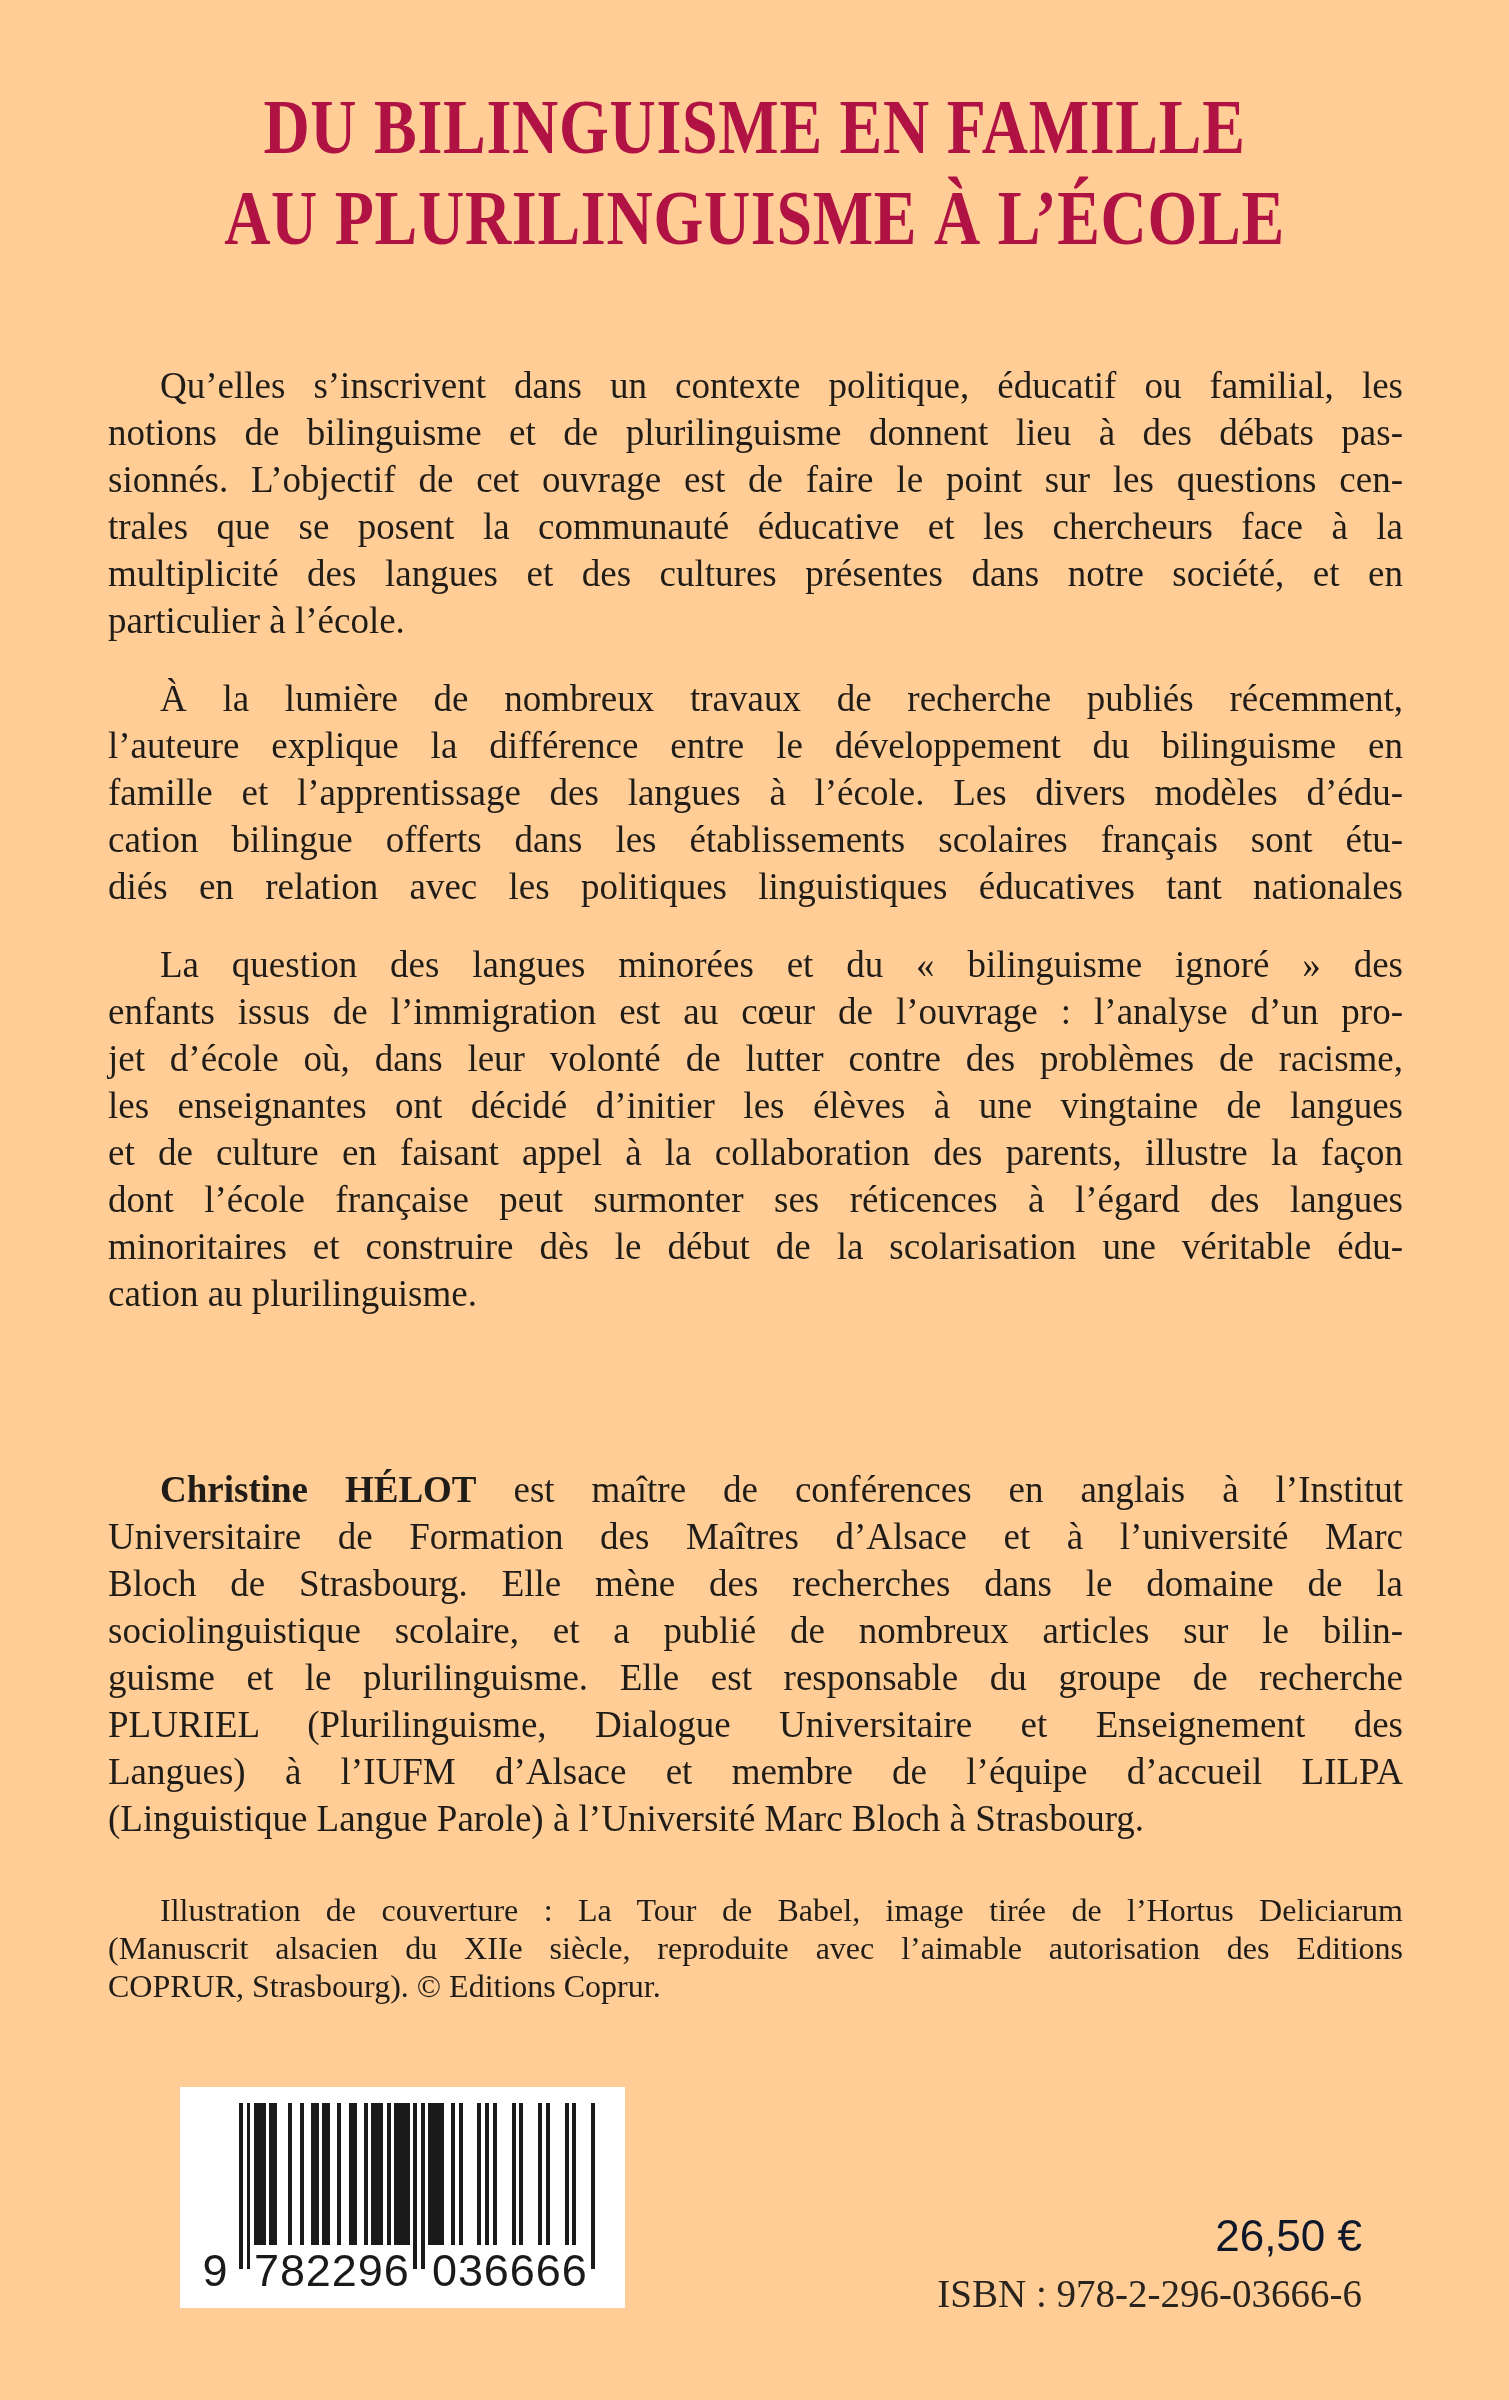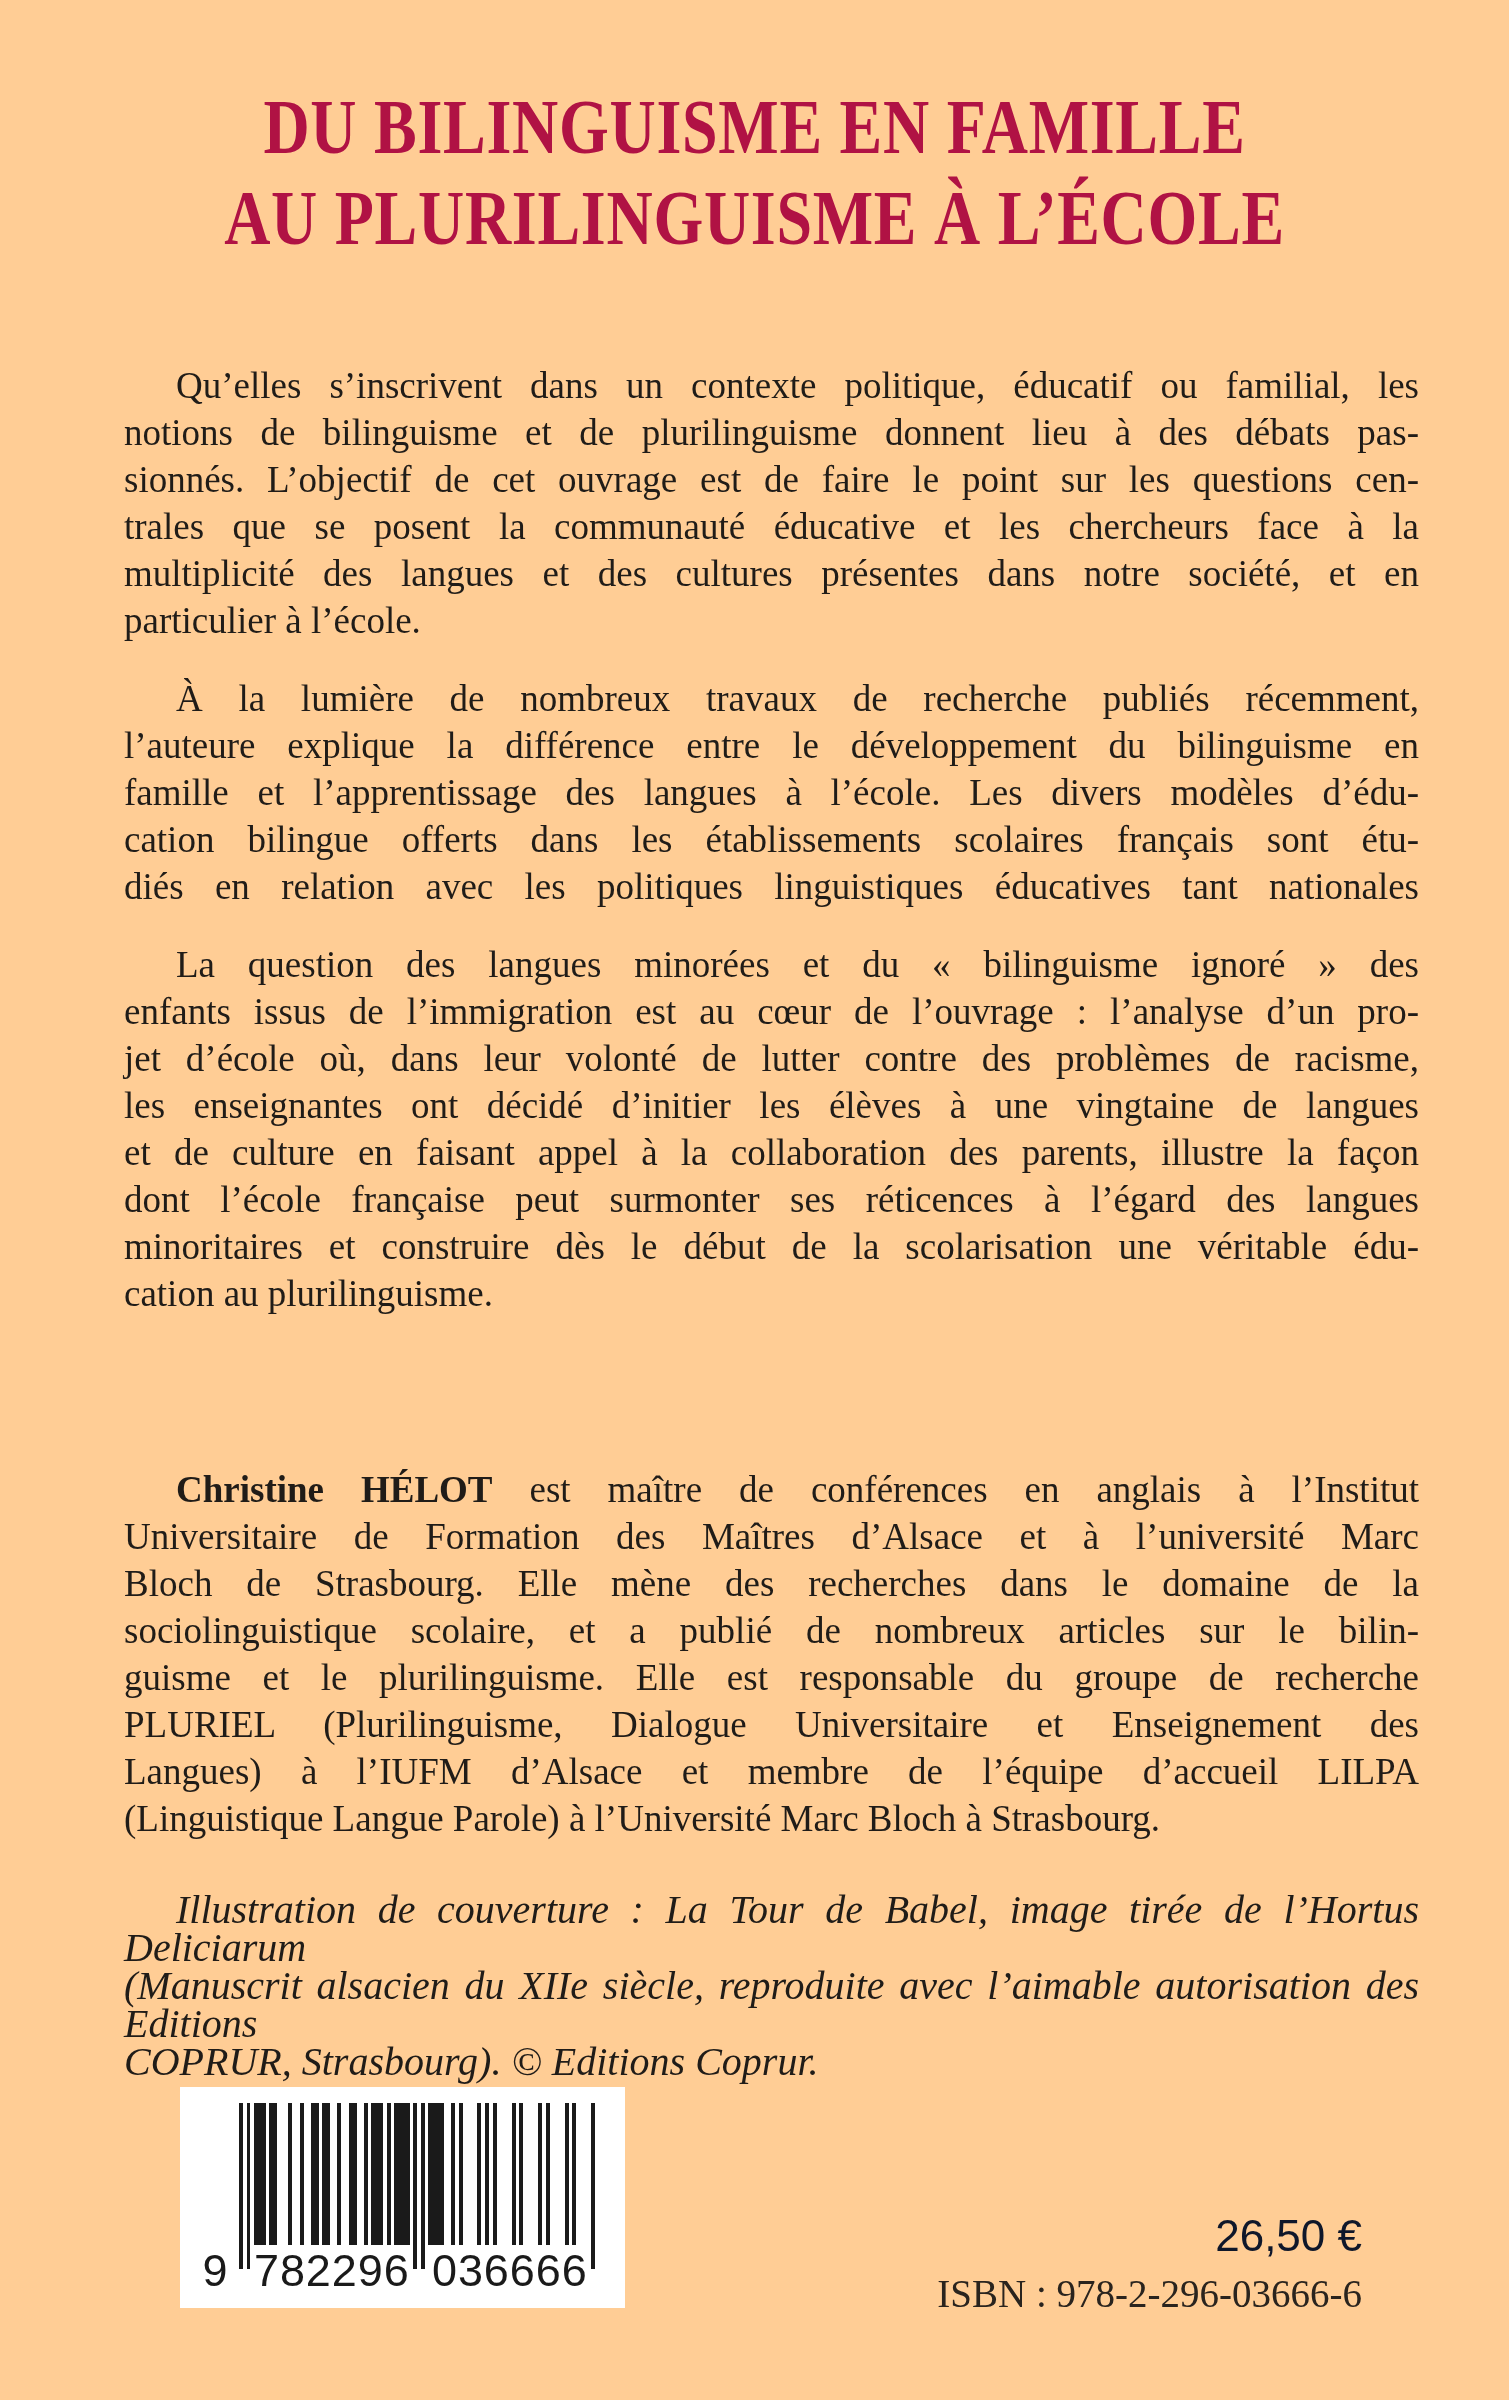--- a/index.html
+++ b/index.html
@@ -9,33 +9,33 @@
   .cover { position: absolute; inset: 0; overflow: hidden; }
 
   
   .title { position: absolute; top: 81px; left: 0; width: 100%;
            text-align: center; font-weight: bold; font-size: 78px; line-height: 91px;
            letter-spacing: 0.9px; transform: scaleX(0.82); transform-origin: 50% 0;
            margin: 0; }
   .title .tline { display: block; }
 
   
-  .textcol { position: absolute; left: 124px; width: 1295px; }
+  .textcol { position: absolute; left: 108px; width: 1295px; }
   #paragraphs { top: 362px; font-size: 37px; line-height: 47px; }
   .para { margin: 0 0 31px 0; }
   .para:last-child { margin-bottom: 0; }
 
   .jline { text-align: justify; text-align-last: justify; white-space: normal; }
   .jline.jlast { text-align-last: left; }
   .jline.indent { text-indent: 52px; }
 
   #bio { top: 1466px; font-size: 37px; line-height: 47px; }
   .bio-name { font-weight: bold; }
 
-  #credit { top: 1891px; font-size: 40px; line-height: 38px; font-style: italic; }
+  #credit { top: 1891px; font-size: 32px; line-height: 38px; }
 
   
   .barcode-panel { position: absolute; left: 180px; top: 2087px; width: 445px; height: 221px;
                    background: #FFFFFF; }
   .bars { position: absolute; left: 59px; top: 16px; width: 360px; height: 166px; }
   .bar { position: absolute; top: 0; background: #1A1A1A; width: 3.8px; height: 142px; }
   .bar.guard { height: 166px; }
   .bdigit { position: absolute; font-family: "Liberation Sans", sans-serif;
             font-size: 45px; line-height: 45px; top: 161px; color: #1A1A1A; }
   .d9     { left: 11.4px;  width: 47px;  text-align: center; }

